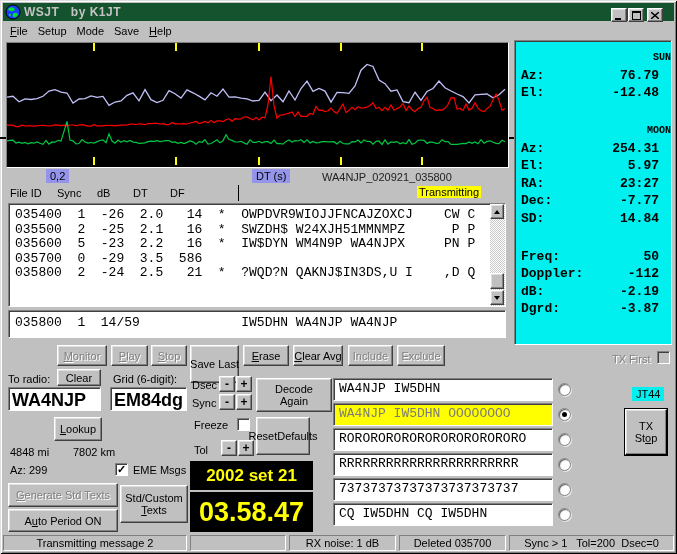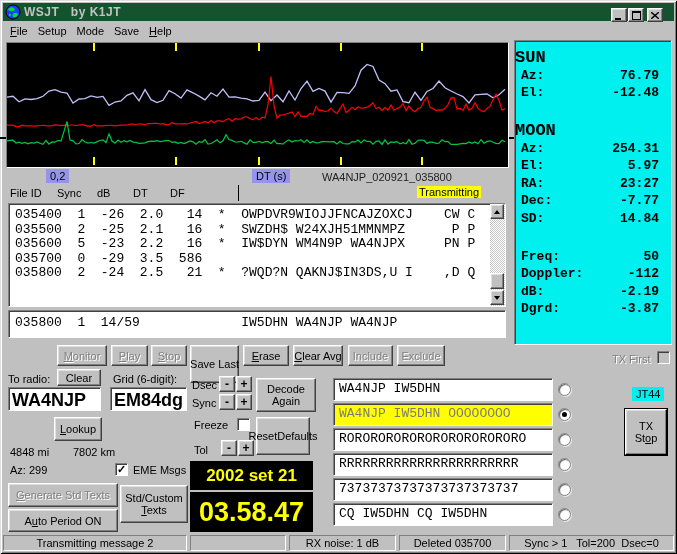--- a/index.html
+++ b/index.html
@@ -35,21 +35,21 @@
   .sb-btn { position:absolute; left:0; width:14px; height:15px; background:#c0c0c0;
             border:1px solid; border-color:#fff #404040 #404040 #fff; box-shadow: inset -1px -1px 0 #808080, inset 1px 1px 0 #dfdfdf;
             display:flex; align-items:center; justify-content:center; }
   .arrow { width:0; height:0; border-left:3px solid transparent; border-right:3px solid transparent; }
   .arrow.up { border-bottom:4px solid #000; }
   .arrow.down { border-top:4px solid #000; }
   #astro { left:514px; top:40px; width:158px; height:305px; position:absolute; background:#00efef;
            border:1px solid; border-color:#808080 #fff #fff #808080; box-shadow: inset 1px 1px 0 #404040;
            font-family:"Liberation Mono",monospace; font-weight:bold; font-size:13px; padding-top:8px;}
   .astro-row { display:flex; justify-content:space-between; padding:0 12px 0 6px; height:17.6px; align-items:center;}
-  .astro-head { text-align:left; height:17.6px; font-size:17px; line-height:17.6px;}
+  .astro-head { text-align:right; height:17.6px; font-size:10px; line-height:17.6px;}
   .astro-gap { height:20px; }
   .cb { position:absolute; width:13px; height:13px; background:#fff; border:1px solid; border-color:#808080 #fff #fff #808080;
         box-shadow: inset 1px 1px 0 #404040; font-size:11px; line-height:11px; text-align:center; font-weight:bold;}
   .radio { position:absolute; left:558px; width:13px; height:13px; border-radius:50%; background:#fff;
            border:1px solid #808080; box-shadow: inset 1px 1px 1px #606060, 1px 1px 0 #e8e8e8; }
   .radio .dot { display:none; }
   .radio.sel .dot { display:block; width:5px; height:5px; border-radius:50%; background:#000; margin:3px 0 0 3px; }
   .msgbox { position:absolute; left:333px; width:220px; height:23px; background:#fff;
             border:1px solid; border-color:#808080 #fff #fff #808080; box-shadow: inset 1px 1px 0 #404040;
             font-family:"Liberation Mono",monospace; font-size:13px; line-height:20px; padding-left:5px;
@@ -220,21 +220,21 @@
   <div class="lbl" style="left:113px;top:373px">Grid (6-digit):</div>
   <div class="inset" style="left:110px;top:387px;width:77px;height:24px;font-weight:bold;font-size:18px;padding:2px 0 0 3px">EM84dg</div>
 
   <div class="lbl" style="left:192px;top:379px">Dsec</div>
   <div class="btn stepper" style="left:219px;top:376px;width:16px;height:16px">-</div>
   <div class="btn stepper" style="left:236px;top:376px;width:16px;height:16px">+</div>
   <div class="lbl" style="left:192px;top:397px">Sync</div>
   <div class="btn stepper" style="left:219px;top:394px;width:16px;height:16px">-</div>
   <div class="btn stepper" style="left:236px;top:394px;width:16px;height:16px">+</div>
 
-  <div class="btn" style="left:256px;top:378px;width:60px;height:34px;flex-direction:column">
+  <div class="btn" style="left:256px;top:378px;width:76px;height:34px;flex-direction:column">
     <div>Decode</div><div>Again</div>
   </div>
 
   <div class="lbl" style="left:194px;top:419px">Freeze</div>
   <div class="cb" style="left:237px;top:418px"></div>
   <div class="lbl" style="left:194px;top:444px">Tol</div>
   <div class="btn stepper" style="left:221px;top:440px;width:16px;height:16px">-</div>
   <div class="btn stepper" style="left:238px;top:440px;width:16px;height:16px">+</div>
   <div class="btn" style="left:256px;top:417px;width:54px;height:38px;flex-direction:row">
     <div>Reset</div><div>Defaults</div>

